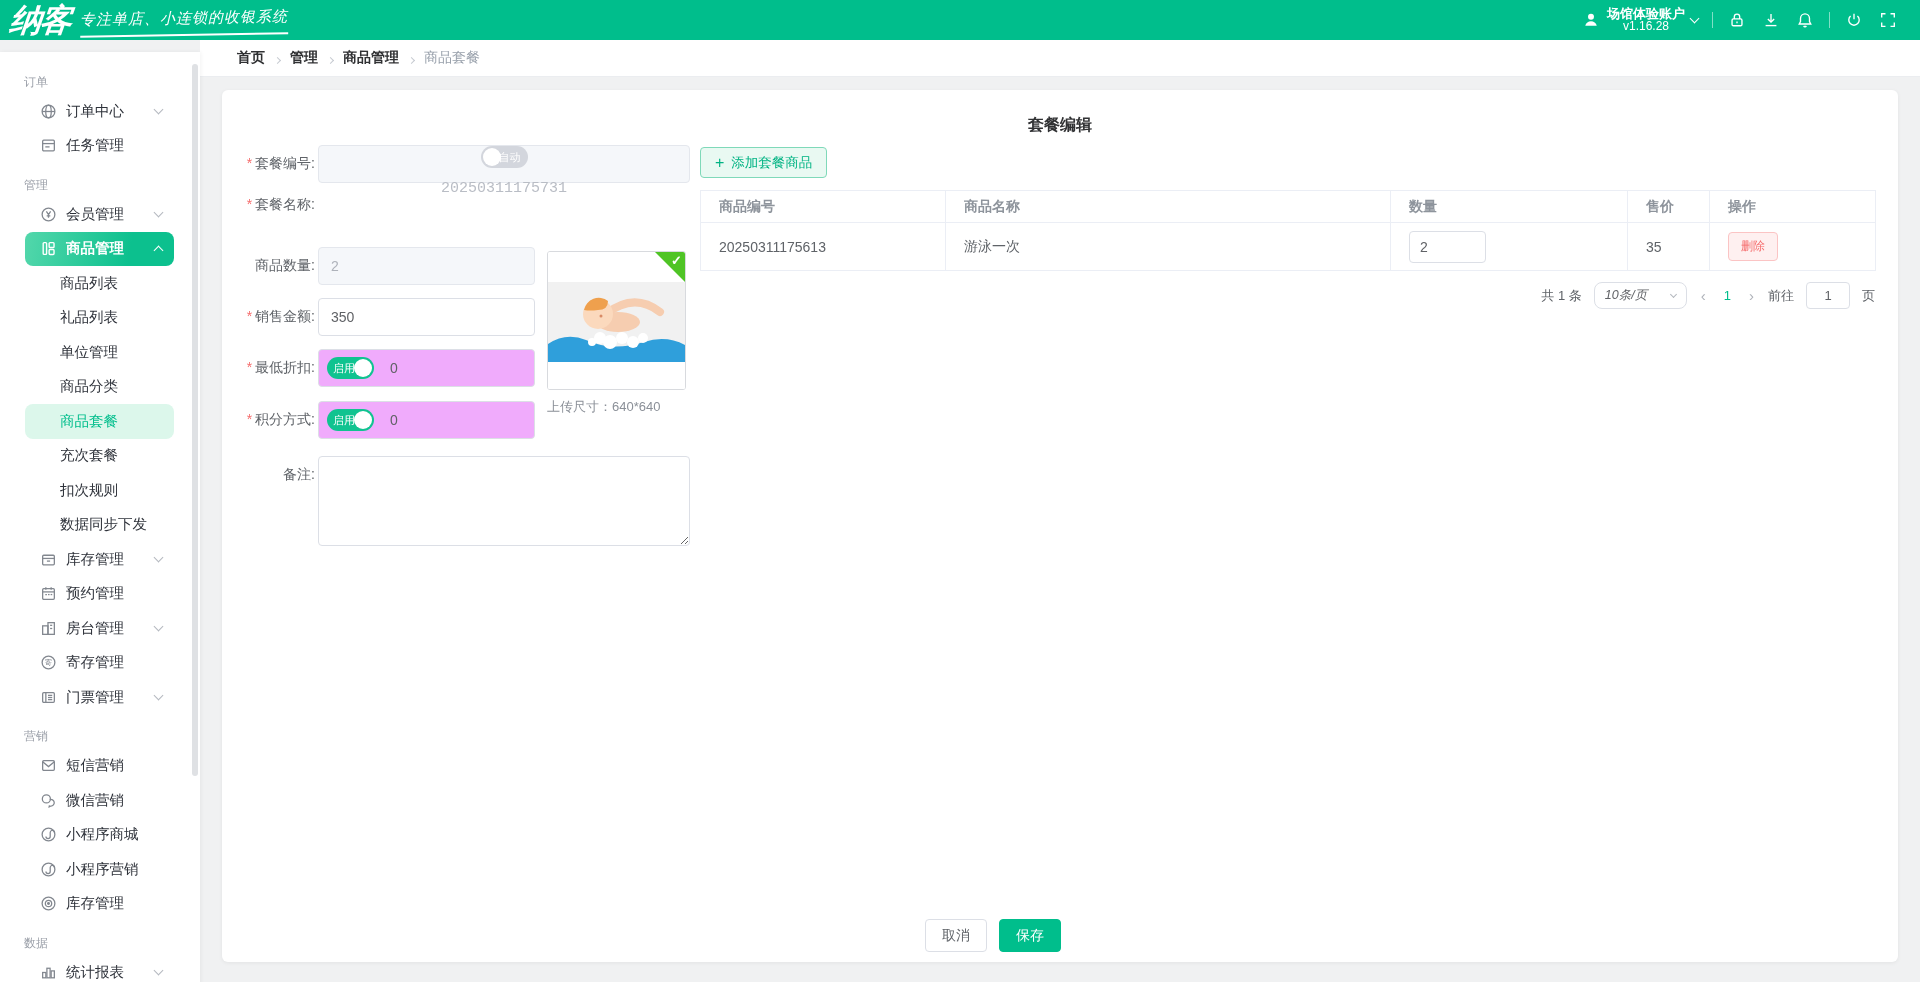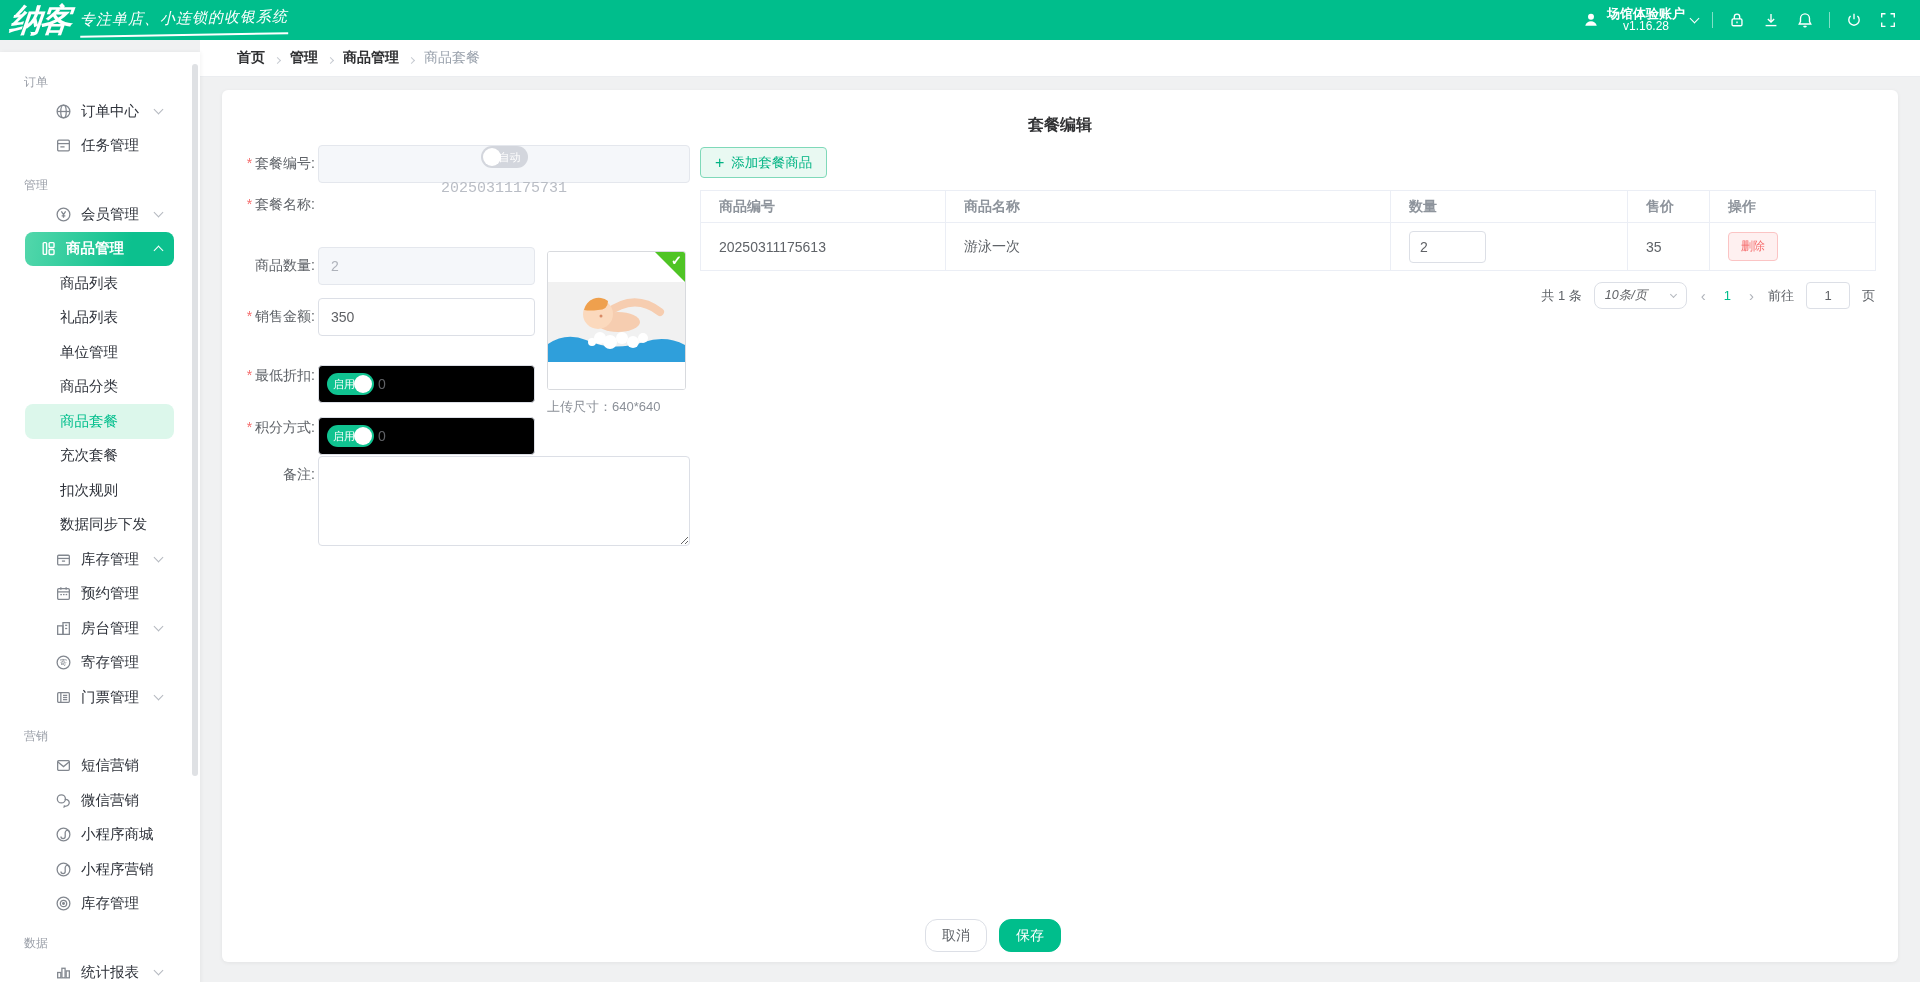--- a/index.html
+++ b/index.html
@@ -19,21 +19,21 @@
   .hicon { width:20px; height:20px; display:inline-flex; align-items:center; justify-content:center; cursor:pointer; }
   .chev { display:inline-block; width:7px; height:7px; border-right:1.5px solid currentColor; border-bottom:1.5px solid currentColor; }
   .chev.down { transform:rotate(45deg); margin-top:-3px; }
   .chev.up { transform:rotate(-135deg); margin-top:3px; }
   .chev.right { transform:rotate(-45deg); }
 
   
   .sidebar { position:absolute; left:0; top:52px; width:200px; height:942px; background:#fff; box-shadow:1px 0 4px rgba(0,0,0,.05); z-index:20; padding-top:18px; }
   .side-scrollbar { position:absolute; right:2px; top:12px; width:6px; height:712px; background:#dfe1e4; border-radius:3px; }
   .nav-section { height:24px; margin-top:10px; padding-left:24px; font-size:12px; color:#9a9fa8; display:flex; align-items:center; }
-  .nav-item { height:34.5px; display:flex; align-items:center; padding-left:55px; font-size:14.5px; color:#2e323a; cursor:pointer; }
+  .nav-item { height:34.5px; display:flex; align-items:center; padding-left:40px; font-size:14.5px; color:#2e323a; cursor:pointer; }
   .nav-item .nicon { width:17px; height:17px; color:#82878f; display:inline-flex; margin-right:9px; flex:0 0 auto; }
   .nav-item .nchev { margin-left:auto; margin-right:38px; color:#b4b8bf; }
   .nav-item.active { margin:0 26px 0 25px; padding-left:15px; background:linear-gradient(100deg,#53d7ab 0%,#0cc08e 70%); border-radius:8px; color:#fff; font-weight:bold; }
   .nav-item.active .nicon { color:#fff; }
   .nav-item.active .nchev { color:#fff; margin-right:12px; }
   .nav-sub { height:34.5px; display:flex; align-items:center; padding-left:60px; font-size:14.5px; color:#2e323a; cursor:pointer; }
   .nav-sub.active { margin:0 26px 0 25px; padding-left:35px; background:#dcf7eb; border-radius:8px; color:#00be8c; }
 
   
   .crumb-bar { position:absolute; left:200px; top:40px; width:1720px; height:37px; background:#fff; border-bottom:1px solid #ebedf0; display:flex; align-items:center; padding-left:37px; z-index:10; }
@@ -50,21 +50,21 @@
   .frow { position:absolute; display:flex; align-items:center; }
   .flabel { width:93px; text-align:right; font-size:14px; color:#5f6368; flex:0 0 auto; }
   .star { color:#f56c6c; margin-right:3px; }
   .fctl { margin-left:3px; }
   .inp { height:38px; border:1px solid #dcdfe6; border-radius:4px; background:#fff; font-size:14px; color:#606266; padding:0 12px; font-family:"Liberation Sans",sans-serif; outline:none; }
   .inp.wide { width:372px; }
   .inp.narrow { width:217px; }
   .inp:disabled, .inp.disabled { background:#f5f7fa; border-color:#e4e7ed; color:#aeb2ba; }
   .codebox { width:372px; height:38px; border:1px solid #e4e7ed; border-radius:4px; background:#f5f7fa; display:flex; align-items:center; padding:0 10px; gap:12px;flex-direction:column; }
   .code-text { font-size:15px; color:#b9bdc5;font-family:Liberation Mono, monospace; }
-  .togglebox { width:217px; height:38px; border:1px solid #dcdfe6; border-radius:4px; background:#000000; display:flex; align-items:center; padding:0 8px; gap:4px;margin-top:16px; }
+  .togglebox { width:217px; height:38px; border:1px solid #dcdfe6; border-radius:4px; background:#f0abfc; display:flex; align-items:center; padding:0 8px; gap:16px; }
   .toggle { position:relative; width:47px; height:22px; border-radius:11px; flex:0 0 auto; cursor:pointer; }
   .toggle.on { background:#10c390; }
   .toggle.on .knob { position:absolute; right:2px; top:2px; width:18px; height:18px; border-radius:50%; background:#fff; }
   .toggle.on .tlabel { position:absolute; left:6px; top:4px; font-size:11px; color:#fff; }
   .toggle.off { background:#d3d6dd; }
   .toggle.off .knob { position:absolute; left:2px; top:2px; width:18px; height:18px; border-radius:50%; background:#fff; }
   .toggle.off .tlabel { position:absolute; right:7px; top:4px; font-size:11px; color:#fff; }
   .toggle-val { font-size:14px; color:#606266; }
   .remark-area { width:372px; height:90px; border:1px solid #dcdfe6; border-radius:4px; resize:both; font-size:14px; color:#606266; padding:8px 10px; font-family:"Liberation Sans",sans-serif; outline:none; }
 
@@ -87,21 +87,21 @@
   
   .pager { position:absolute; top:192px; right:23px; display:flex; align-items:center; gap:12px; font-size:13px; color:#5f6368; }
   .pg-select { width:93px; height:27px; border:1px solid #dcdfe6; border-radius:8px; display:flex; align-items:center; justify-content:space-between; padding:0 10px; cursor:pointer; color:#606266; font-size:12.5px;font-style:italic; }
   .pg-select .chev { width:5px; height:5px; color:#b4b8bf; }
   .pg-arrow { color:#aeb2b9; font-size:15px; cursor:pointer; padding:0 2px; }
   .pg-cur { color:#00be8c; font-size:13px; padding:0 4px; cursor:pointer; }
   .pg-goto { width:44px; height:27px; border:1px solid #dcdfe6; border-radius:4px; text-align:center; font-size:13px; color:#606266; outline:none; font-family:"Liberation Sans",sans-serif; }
 
   
   .foot-btns { position:absolute; left:703px; top:829px; display:flex; gap:12px; }
-  .btn { height:33px; padding:0 16px; border-radius:12px; font-size:14px; cursor:pointer; display:inline-flex; align-items:center; font-family:"Liberation Sans",sans-serif; }
+  .btn { height:33px; padding:0 16px; border-radius:4px; font-size:14px; cursor:pointer; display:inline-flex; align-items:center; font-family:"Liberation Sans",sans-serif; }
   .btn.plain { background:#fff; border:1px solid #dcdfe6; color:#5f6368; }
   .btn.primary { background:#00be8c; border:1px solid #00be8c; color:#fff; }
 
   svg { display:block; }
 </style>
 </head>
 <body>
 
 <div class="app-header">
   <div class="logo-wrap">

